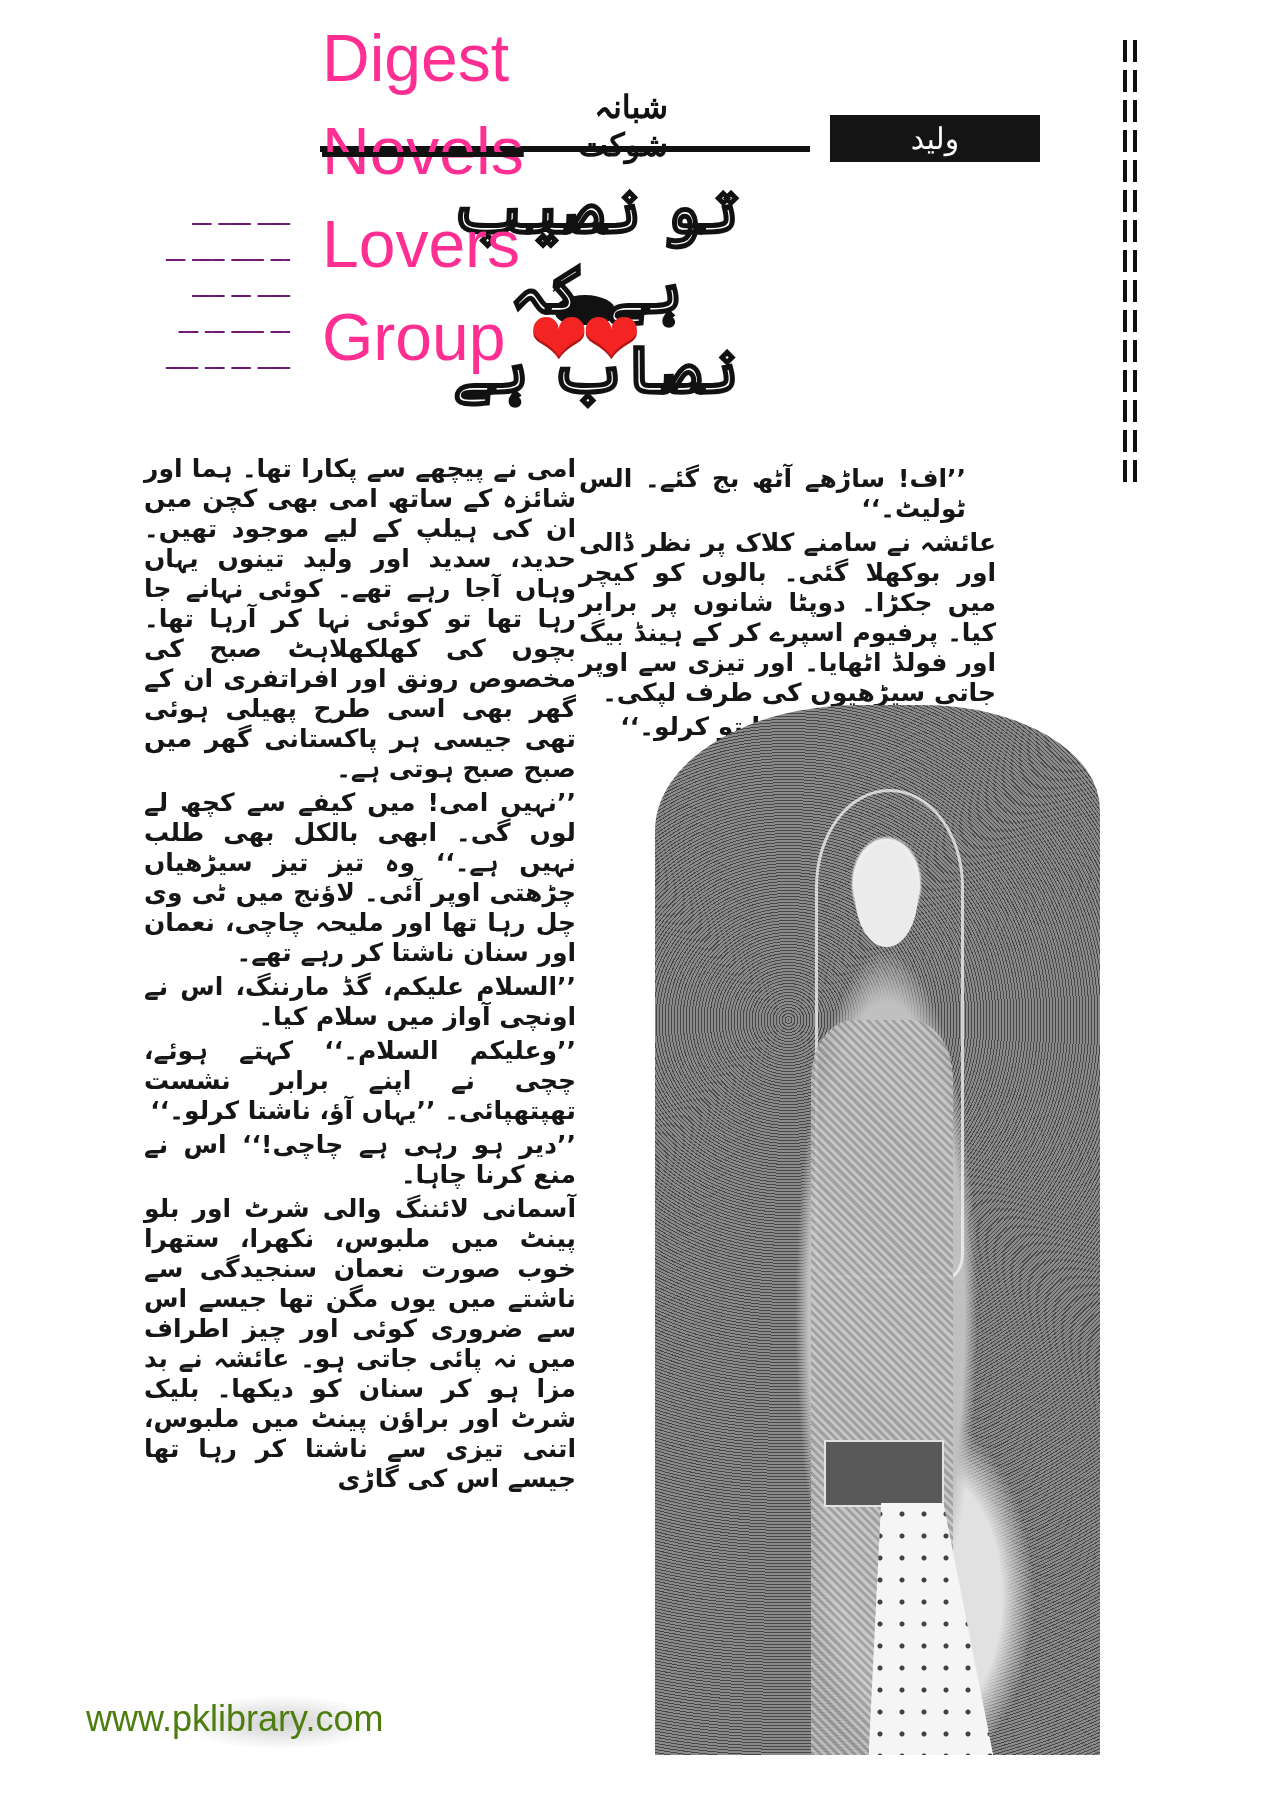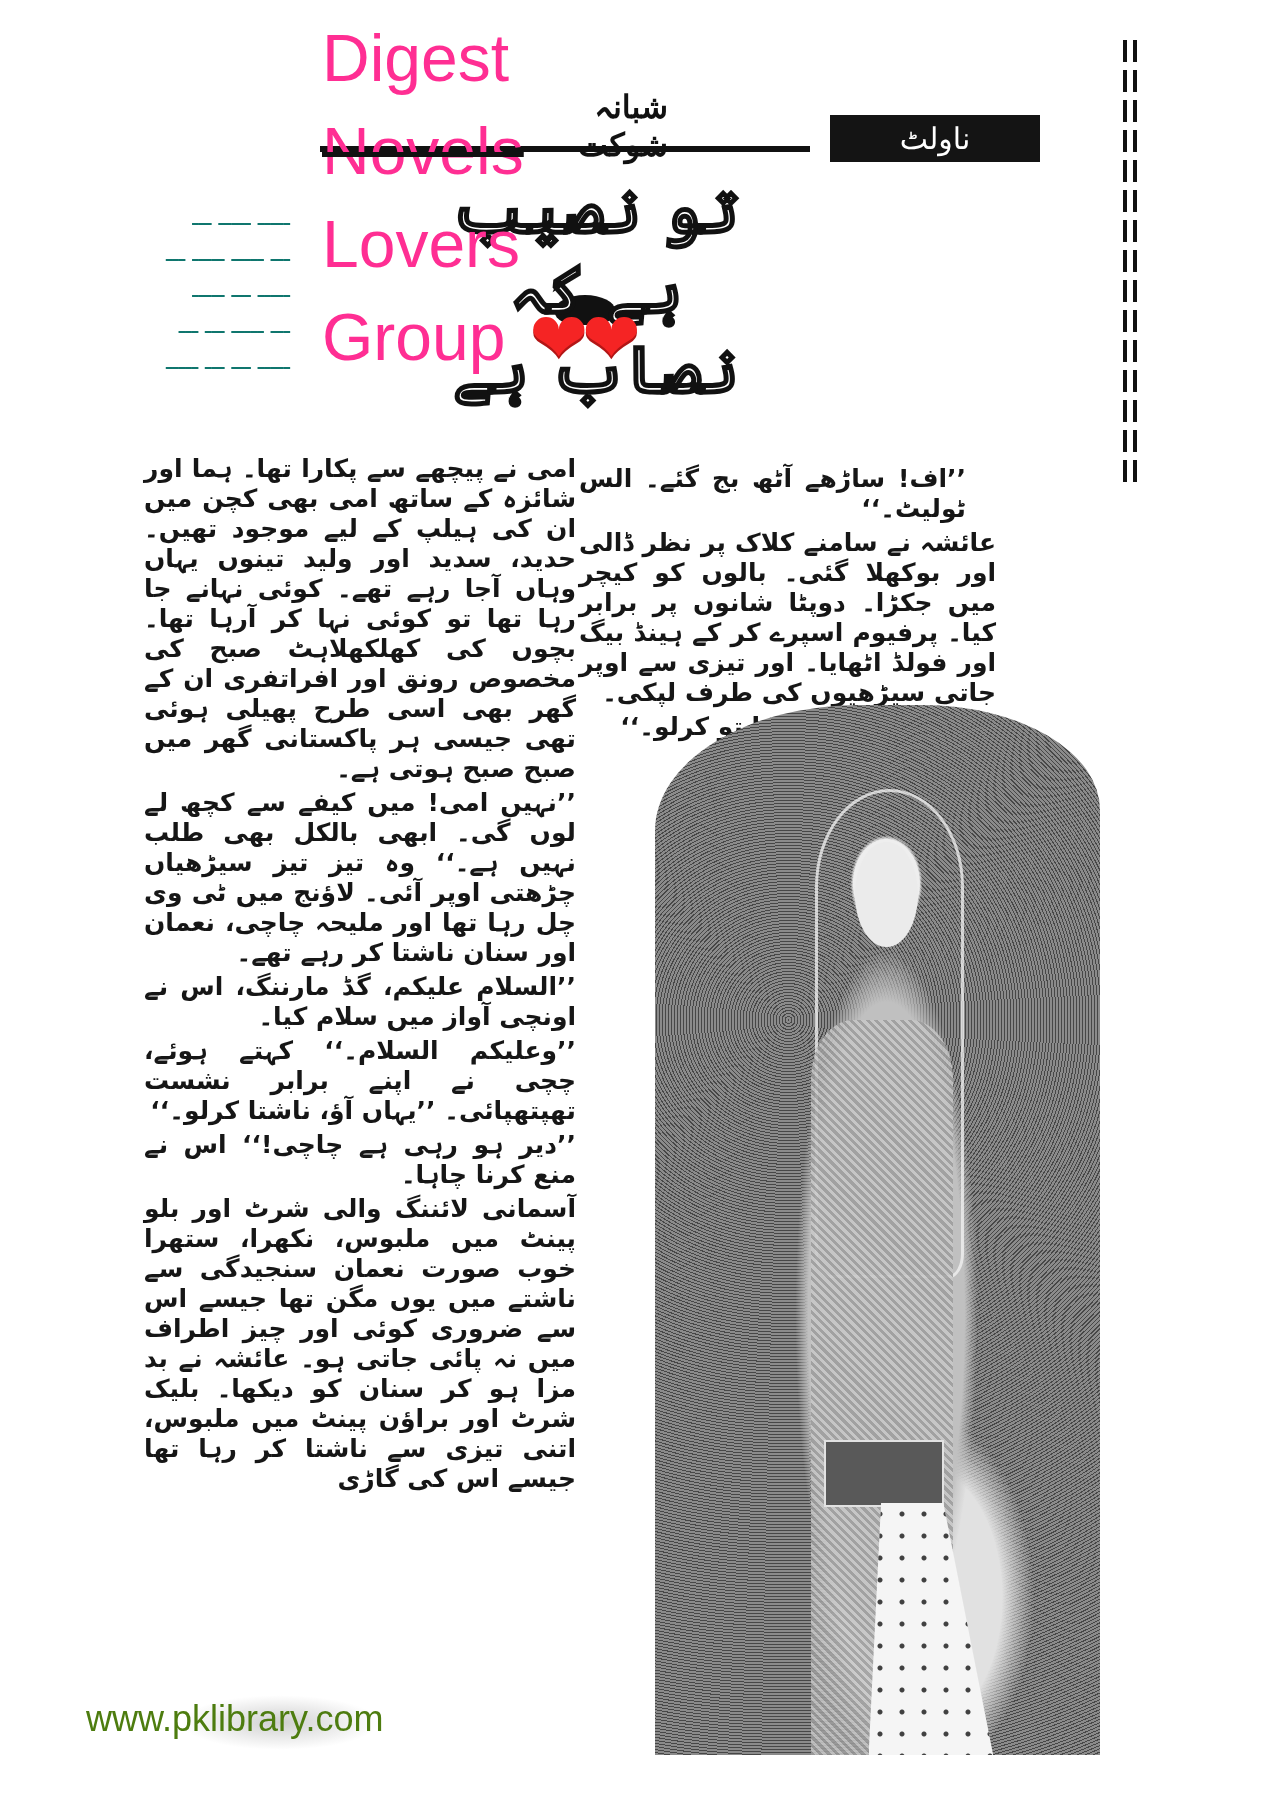--- a/index.html
+++ b/index.html
@@ -3,21 +3,21 @@
 <meta charset="utf-8">
 <style>
   html, body { margin:0; padding:0; }
   body {
     width:1271px; height:1800px; position:relative; overflow:hidden;
     background:#ffffff; font-family:"DejaVu Sans", sans-serif; color:#111;
   }
   .abs { position:absolute; }
 
   
-  .ghost { color:#0f766e; font-size:22px; direction:rtl; line-height:36px; }
+  .ghost { color:#701a75; font-size:22px; direction:rtl; line-height:36px; }
 
   
   .author { font-family:"DejaVu Serif", serif; font-weight:bold; font-size:32px; direction:rtl; color:#111; }
   .rule { background:#111; height:6px; }
 
   
   .label-box {
     background:#141414; color:#fff; display:flex; align-items:center; justify-content:center;
     font-family:"DejaVu Serif", serif; font-size:30px; direction:rtl;
   }
@@ -98,21 +98,21 @@
   <div>ـــــ ـــ ـــــ</div>
   <div>ـــ ـــــ ـــ ـــ</div>
   <div>ـــــ ـــ ـــ ـــــ</div>
 </div>
 
 <div class="abs author" style="left:528px; top:88px; width:140px; text-align:right;">شبانہ شوکت</div>
 
 <div class="abs rule" style="left:320px; top:146px; width:490px;"></div>
 
 <div class="abs label-box" style="left:830px; top:115px; width:210px; height:47px;">
-  <span>ناولٹ</span>
+  <span>ولید</span>
 </div>
 
 <div class="abs vline" style="left:1123px; top:40px; height:450px;"></div>
 <div class="abs vline" style="left:1133px; top:40px; height:450px;"></div>
 
 <div class="abs title-blob" style="left:555px; top:295px; width:60px; height:30px;"></div>
 <div class="abs title" style="left:446px; top:170px; width:300px;">تو نصیب ہے کہ نصاب ہے</div>
 
 <div class="abs col" style="left:575px; top:460px; width:425px;">
   <p class="indent">’’اف! ساڑھے آٹھ بج گئے۔ الس ٹولیٹ۔‘‘</p>

